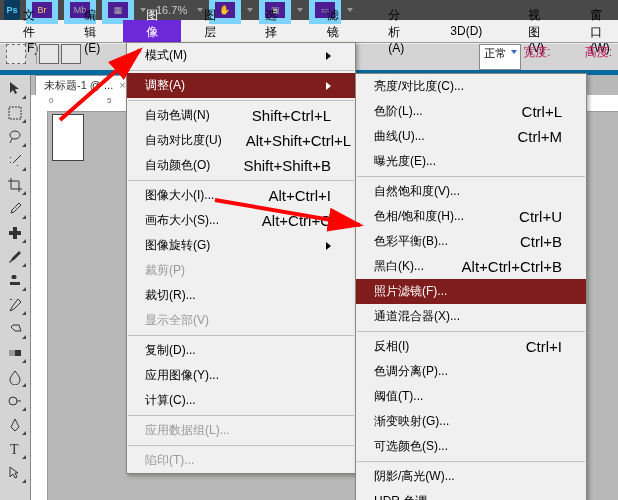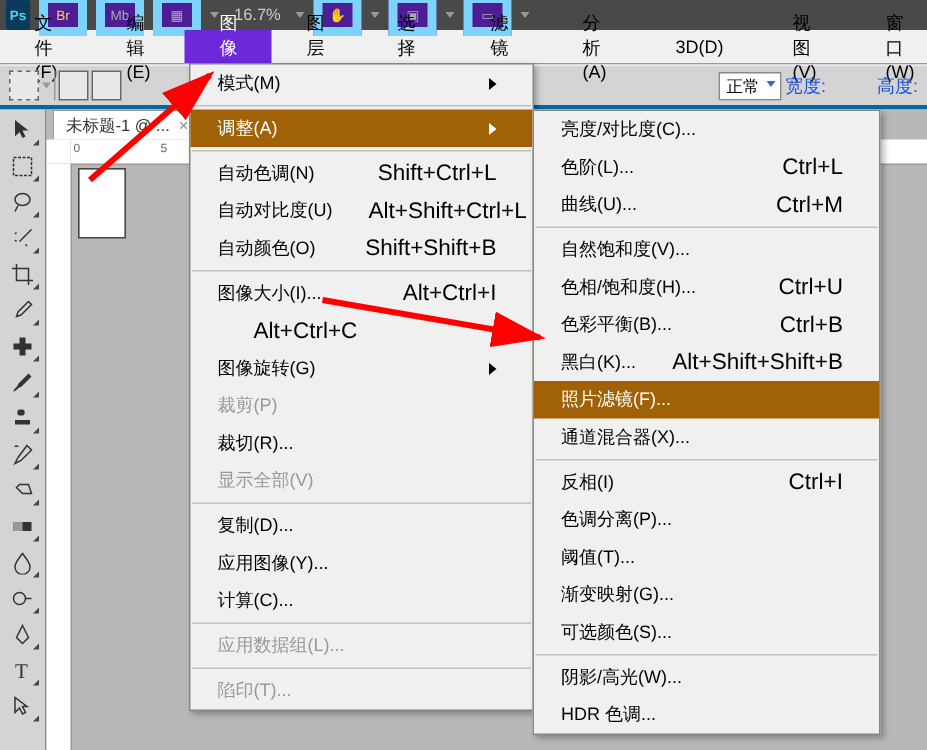--- a/index.html
+++ b/index.html
@@ -5,44 +5,44 @@
 body{margin:0;font-family:"Microsoft YaHei","SimSun",sans-serif;font-size:12px;background:#b8b8b8;user-select:none;overflow:hidden}
 .topbar{background:#494949;height:20px;display:flex;align-items:center;padding:0 4px;gap:6px}
 .ps-logo{width:16px;height:20px;background:#0a3a5c;color:#5cd0f0;font-size:9px;font-weight:bold;display:flex;align-items:center;justify-content:center;border-radius:2px}
 .top-icon{width:20px;height:16px;background:#4c1d95;border:6px solid #7dd3fc;display:flex;align-items:center;justify-content:center;color:#aaa;font-size:9px}
 .top-icon.lit{color:#fc6}
 .zoom-lbl{color:#ccc;font-size:11px;margin:4px 4px}
 .zoom-drop{width:0;height:0;border-left:3px solid transparent;border-right:3px solid transparent;border-top:4px solid #999}
 .menubar{background:#f0f0f0;height:22px;display:flex;align-items:stretch;border-bottom:1px solid #999}
 .menu-item{padding:0 23px;display:flex;align-items:center;cursor:default}
 .menu-item.active{background:#6d28d9;color:#fff}
-.optbar{background:#d4d4d4;height:26px;border-top:1px solid #eee;border-bottom:3px solid #0369a1;display:flex;align-items:center;padding:0 6px;gap:2px}
+.optbar{background:#d4d4d4;height:26px;border-top:1px solid #eee;border-bottom:5px solid #0369a1;display:flex;padding:0 6px;gap:2px}
 .opt-ico{width:18px;height:18px;border:1px dashed #666;background:#e8e8e8}
 .opt-box{width:18px;height:18px;border:1px solid #666;background:#e8e8e8}
 .opt-sep{width:1px;height:20px;background:#999}
-.opt-lbl{color:#1d4ed8}
+.opt-lbl{color:#be185d}
 .opt-sel{border:1px solid #888;background:#fff;padding:1px 14px 1px 4px;position:relative;font-size:11px}
 .opt-sel:after{content:"";position:absolute;right:3px;top:5px;border-left:3px solid transparent;border-right:3px solid transparent;border-top:4px solid #316ac5}
 .work{display:flex;height:452px}
 .toolpal{width:30px;background:#d4d4d4;border-right:1px solid #888;display:flex;flex-direction:column;padding-top:2px}
 .tool{width:24px;height:22px;margin:1px auto;display:flex;align-items:center;justify-content:center;color:#444;position:relative;cursor:default}
 .tool svg{width:16px;height:16px}
 .tool .tri{position:absolute;right:1px;bottom:1px;width:0;height:0;border-left:4px solid transparent;border-bottom:4px solid #444}
 .canvas-area{flex:1;background:#b8b8b8;position:relative}
 .tab-strip{height:20px;background:#b8b8b8;display:flex;align-items:flex-end;padding-left:4px}
 .doc-tab{background:#fff;padding:2px 8px;font-size:11px;color:#333;border:1px solid #999;border-bottom:none}
 .doc-tab .x{margin-left:6px;color:#888}
 .ruler-h{height:16px;background:#fff;border-bottom:1px solid #999;margin-left:16px;position:relative;font-size:8px;color:#666}
 .ruler-h span{position:absolute;top:1px}
 .ruler-corner{position:absolute;left:0;top:20px;width:16px;height:16px;background:#fff;border-right:1px solid #999;border-bottom:1px solid #999}
 .ruler-v{width:16px;background:#fff;border-right:1px solid #999;position:absolute;left:0;top:36px;bottom:0}
 .canvas{position:absolute;left:22px;top:40px;width:30px;height:45px;background:#fff;outline:1px solid #444}
 .submenu{position:absolute;background:#f0f0f0;border:1px solid #8a867a;box-shadow:2px 2px 4px rgba(0,0,0,0.3);z-index:100}
 .sub-item{padding:4px 24px 4px 18px;display:flex;justify-content:space-between;align-items:center;min-height:14px;cursor:default;white-space:nowrap}
-.sub-item.hl{background:#a16207;color:#fff}
+.sub-item.hl{background:#7f1d1d;color:#fff}
 .sub-item.dis{color:#999}
 .sub-sep{height:1px;background:#c0c0c0;margin:2px 1px}
 .sub-item .arrow{width:0;height:0;border-top:4px solid transparent;border-bottom:4px solid transparent;border-left:5px solid #000;margin-left:12px}
 .sub-item.hl .arrow{border-left-color:#fff}
 .sub-item .sc{margin-left:24px;font-size:15px}
 .menu1{left:126px;top:42px;width:228px}
 .menu2{left:355px;top:73px;width:230px}
 .red-arrow{position:absolute;z-index:200;pointer-events:none}
 </style>
 </head>
@@ -236,20 +236,21 @@
   <div class="sub-item">
       <span>自动颜色(O)</span>
       <span class="sc">Shift+Shift+B</span>
     </div>
   <div class="sub-sep"></div>
   <div class="sub-item">
       <span>图像大小(I)...</span>
       <span class="sc">Alt+Ctrl+I</span>
     </div>
   <div class="sub-item">
+      <span>画布大小(S)...</span>
       <span class="sc">Alt+Ctrl+C</span>
     </div>
   <div class="sub-item">
       <span>图像旋转(G)</span>
       <span class="arrow"></span>
     </div>
   <div class="sub-item dis">
       <span>裁剪(P)</span>
     </div>
   <div class="sub-item">
@@ -283,35 +284,38 @@
       <span>亮度/对比度(C)...</span>
     </div>
   <div class="sub-item">
       <span>色阶(L)...</span>
       <span class="sc">Ctrl+L</span>
     </div>
   <div class="sub-item">
       <span>曲线(U)...</span>
       <span class="sc">Ctrl+M</span>
     </div>
+  <div class="sub-item">
+      <span>曝光度(E)...</span>
+    </div>
   <div class="sub-sep"></div>
   <div class="sub-item">
       <span>自然饱和度(V)...</span>
     </div>
   <div class="sub-item">
       <span>色相/饱和度(H)...</span>
       <span class="sc">Ctrl+U</span>
     </div>
   <div class="sub-item">
       <span>色彩平衡(B)...</span>
       <span class="sc">Ctrl+B</span>
     </div>
   <div class="sub-item">
       <span>黑白(K)...</span>
-      <span class="sc">Alt+Shift+Shift+B</span>
+      <span class="sc">Alt+Ctrl+Ctrl+B</span>
     </div>
   <div class="sub-item hl">
       <span>照片滤镜(F)...</span>
     </div>
   <div class="sub-item">
       <span>通道混合器(X)...</span>
     </div>
   <div class="sub-sep"></div>
   <div class="sub-item">
       <span>反相(I)</span>

